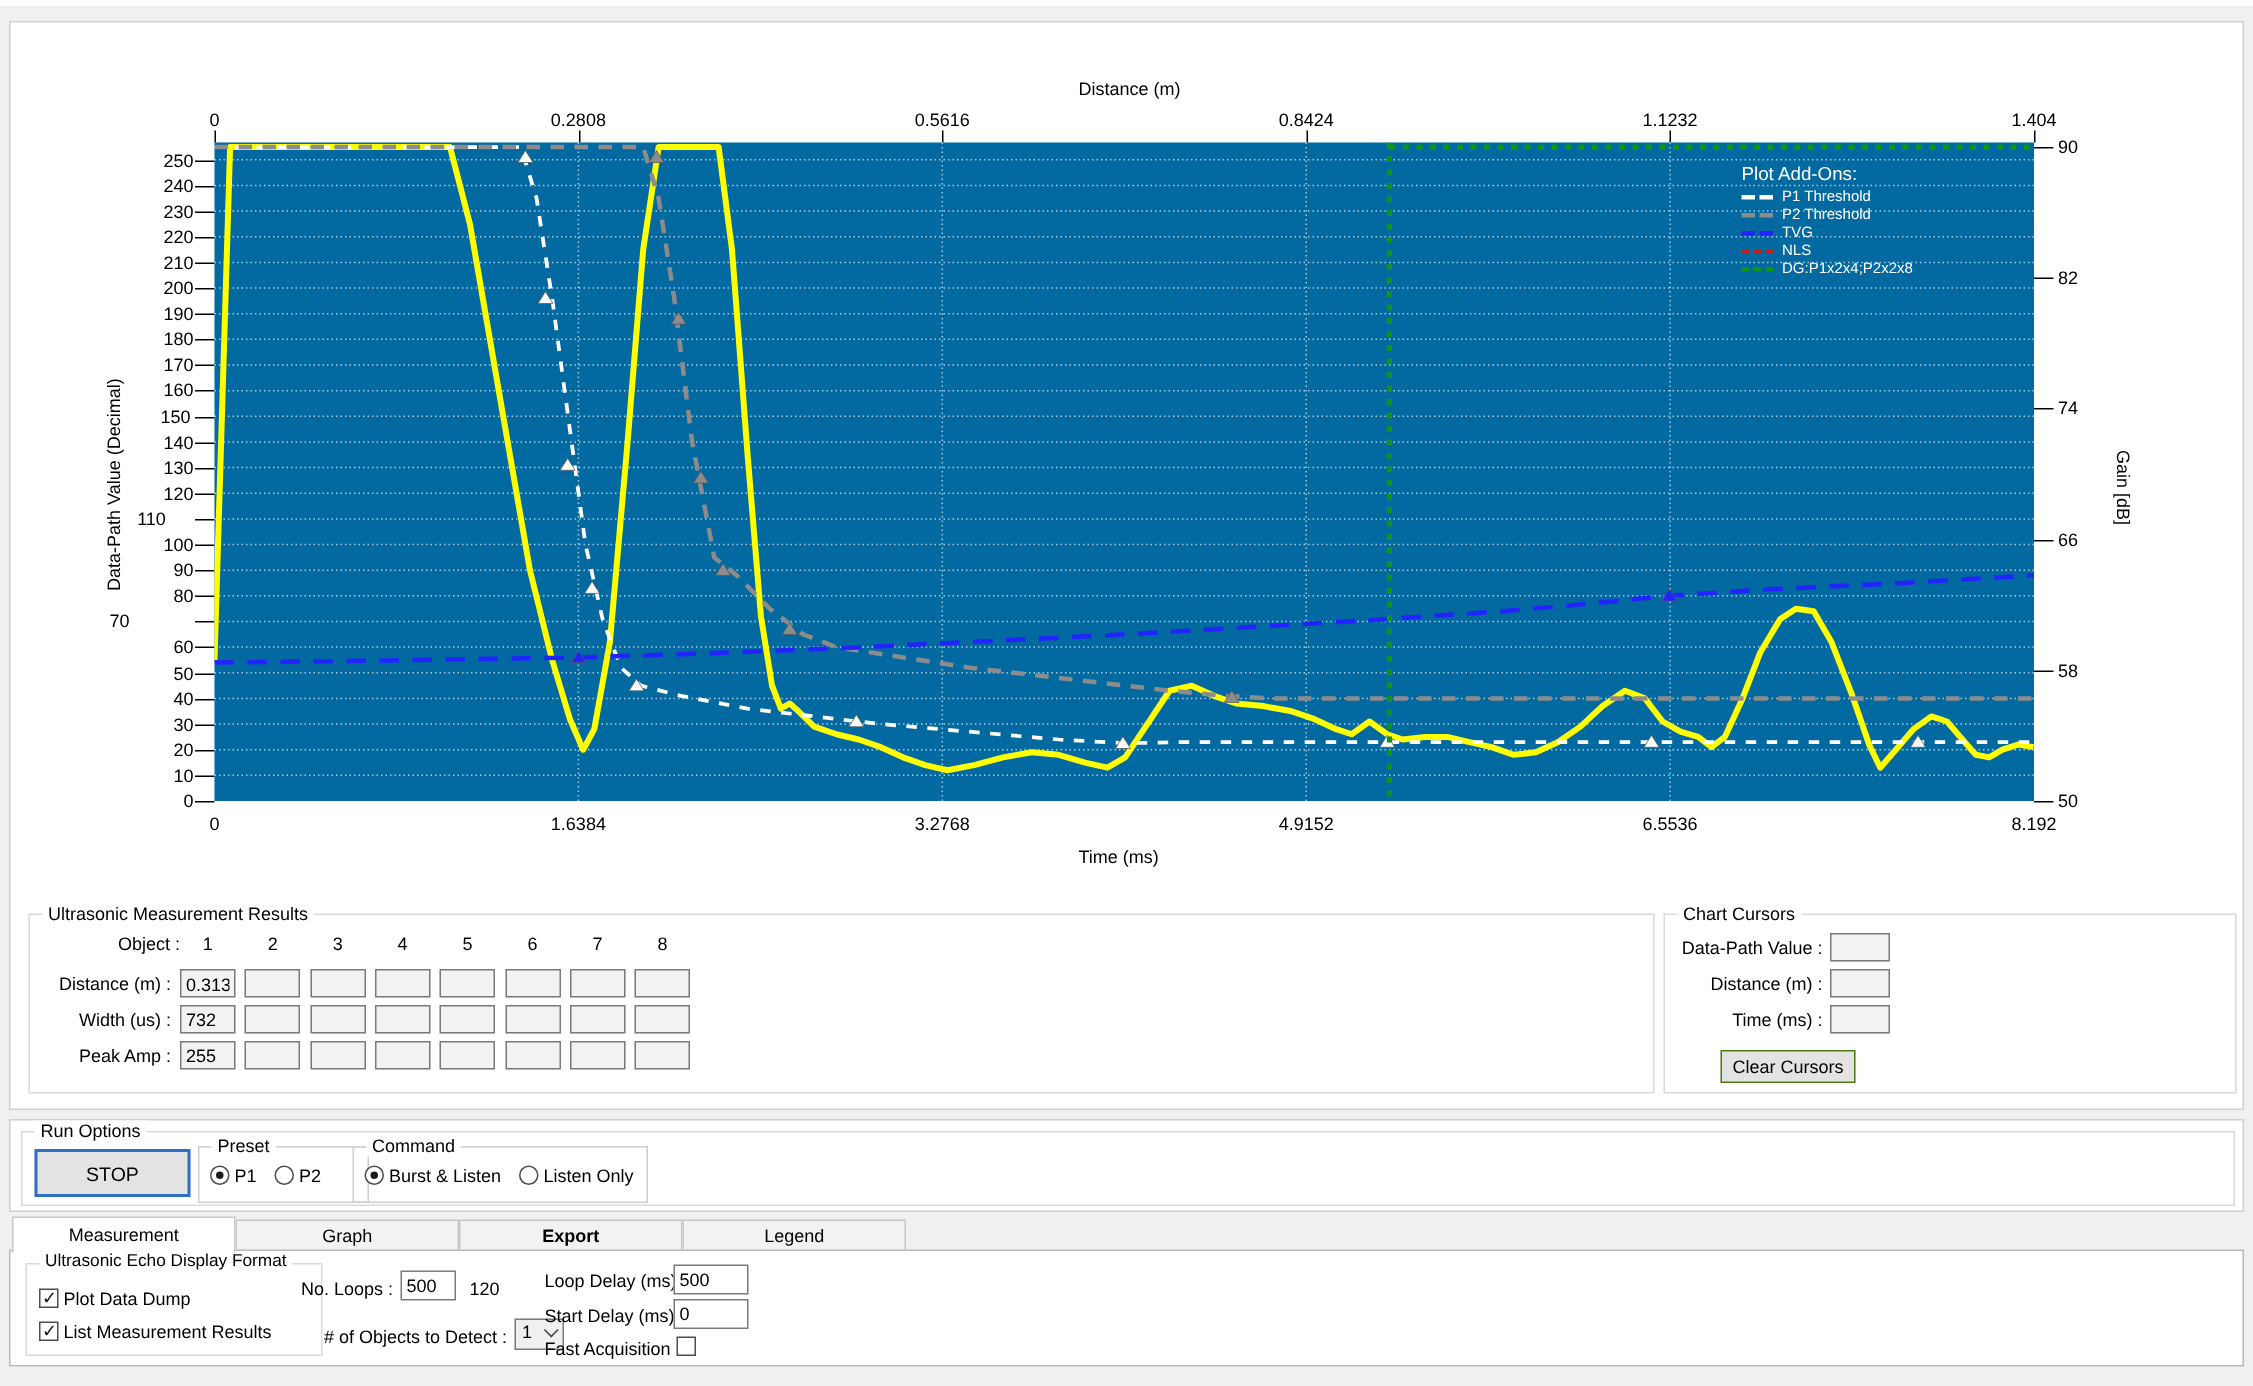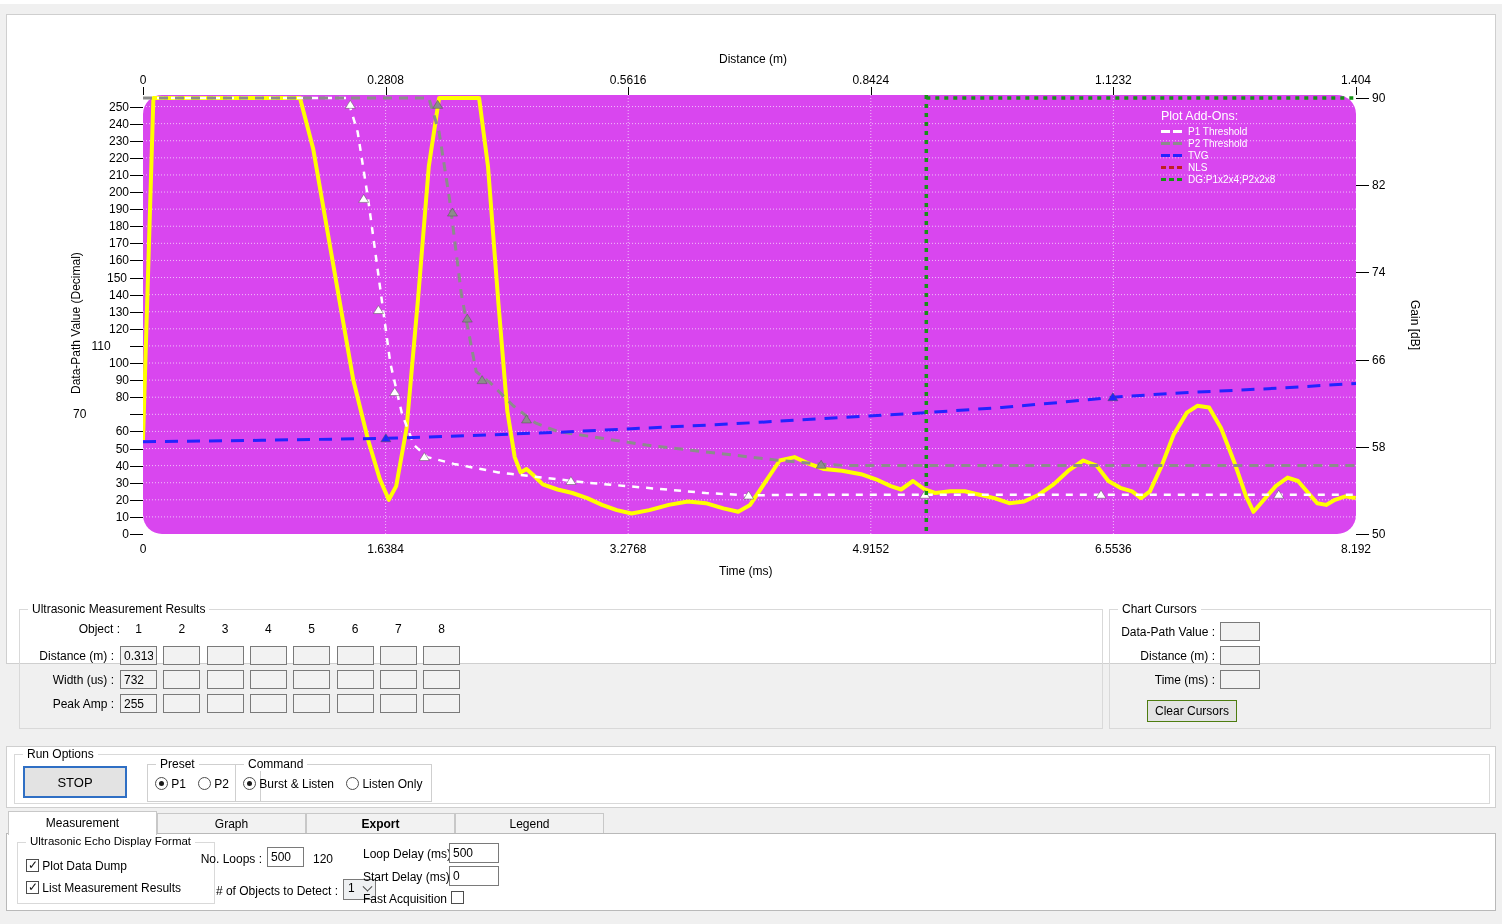--- a/index.html
+++ b/index.html
@@ -3,21 +3,21 @@
 <meta charset="utf-8">
 <style>
   * { box-sizing: border-box; margin: 0; padding: 0; }
   html,body { width:1502px; height:924px; background:#f0f0f0; font-family:"Liberation Sans", sans-serif; font-size:12px; color:#000; overflow:hidden; }
   .abs { position:absolute; }
   .panel { position:absolute; background:#ffffff; border:1px solid #cfcfcf; }
   .groupbox { position:absolute; border:1px solid #d9d9d9; }
   .groupbox > .gb-title { position:absolute; top:-8px; left:8px; background:#ffffff; padding:0 4px; white-space:nowrap; }
   #top-strip { position:absolute; left:0; top:0; width:1502px; height:4px; background:#ffffff; }
   
-  #plot { position:absolute; left:142px; top:94px; width:1213px; height:439px; background:#d946ef;border-radius:19px; }
+  #plot { position:absolute; left:142px; top:94px; width:1213px; height:439px; background:#0369a1; }
   .axis-label { position:absolute; white-space:nowrap; }
   .tick-label { position:absolute; white-space:nowrap; font-size:12px; }
   .vtext-left { writing-mode:vertical-rl; transform:rotate(180deg); }
   .vtext-right { writing-mode:vertical-rl; }
   .tickmark-h { position:absolute; height:1px; background:#000; width:13px; }
   .tickmark-v { position:absolute; width:1px; background:#000; height:8px; }
   
   #plot-legend { position:absolute; color:#fff; }
   #plot-legend .lg-title { font-size:12.5px; margin-bottom:3px; }
   .lg-row { display:flex; align-items:center; height:11px; margin-bottom:1px; }
@@ -38,21 +38,21 @@
   .tab { position:absolute; top:813px; height:21px; background:#f2f2f2; border:1px solid #c8c8c8; text-align:center; line-height:20px; }
   .tab.active { top:811px; height:24px; background:#fff; border-bottom:none; line-height:22px; z-index:3; }
   .chev { display:inline-block; width:7px; height:7px; border-right:1.6px solid #444; border-bottom:1.6px solid #444; transform:rotate(45deg) translate(-2px,-2px); }
   .dd { position:absolute; border:1px solid #7a7a7a; background:#eef0f2; padding:1px 4px; }
 </style>
 </head>
 <body>
 
 <div id="top-strip"></div>
 
-<div class="panel" id="main-panel" style="left:6px; top:14px; width:1490px; height:650px;">
+<div class="panel" id="main-panel" style="left:6px; top:14px; width:1490px; height:726px;">
 
   <div class="axis-label" style="left:712px; top:37px;">Distance (m)</div>
   <div class="axis-label" style="left:712px; top:549px;">Time (ms)</div>
   <div class="axis-label vtext-left" style="left:62px; top:158px; height:300px; text-align:center;">Data-Path Value (Decimal)</div>
   <div class="axis-label vtext-right" style="left:1401px; top:230px; height:160px; text-align:center;">Gain [dB]</div>
 
   <div id="top-ticks">
       <div class="tick-label" style="left: 106px; top: 58px; width: 60px; text-align: center;">0</div>
       <div class="tickmark-v" style="left: 136px; top: 72px;"></div>
       <div class="tick-label" style="left: 348.6px; top: 58px; width: 60px; text-align: center;">0.2808</div>
@@ -296,21 +296,21 @@
         <input class="tb" style="left: 110px; top: 60px; width: 40px; height: 19px;">
       </div>
     <div class="btn" style="left:37px; top:90px; width:90px; height:22px; line-height:20px;">Clear Cursors</div>
   </div>
 </div>
 
 <div class="panel" id="run-panel" style="left:6px; top:746px; width:1490px; height:62px;">
   <div class="groupbox" style="left:7px; top:7px; width:1476px; height:50px;">
     <span class="gb-title">Run Options</span>
     <div class="btn" id="stop-button" style="left:8px; top:11px; width:104px; height:32px; line-height:29px; border:2px solid #2f6fc4; font-size:13px;">STOP</div>
-    <div class="groupbox" style="left:132px; top:9px; width:114px; height:38px; border-color:#cfcfcf;">
+    <div class="groupbox" style="left:117px; top:9px; width:114px; height:38px; border-color:#cfcfcf;">
       <span class="gb-title">Preset</span>
       <div class="ctl-row" id="preset-radios" style="left:7px; top:12px;"><span style="margin-right: 12px;"><span class="radio checked"></span><span> P1</span></span><span style="margin-right: 12px;"><span class="radio"></span><span> P2</span></span></div>
     </div>
     <div class="groupbox" style="left:220px; top:9px; width:197px; height:38px; border-color:#cfcfcf;">
       <span class="gb-title">Command</span>
       <div class="ctl-row" id="command-radios" style="left:7px; top:12px;"><span style="margin-right: 12px;"><span class="radio checked"></span><span> Burst &amp; Listen</span></span><span style="margin-right: 12px;"><span class="radio"></span><span> Listen Only</span></span></div>
     </div>
   </div>
 </div>
 

